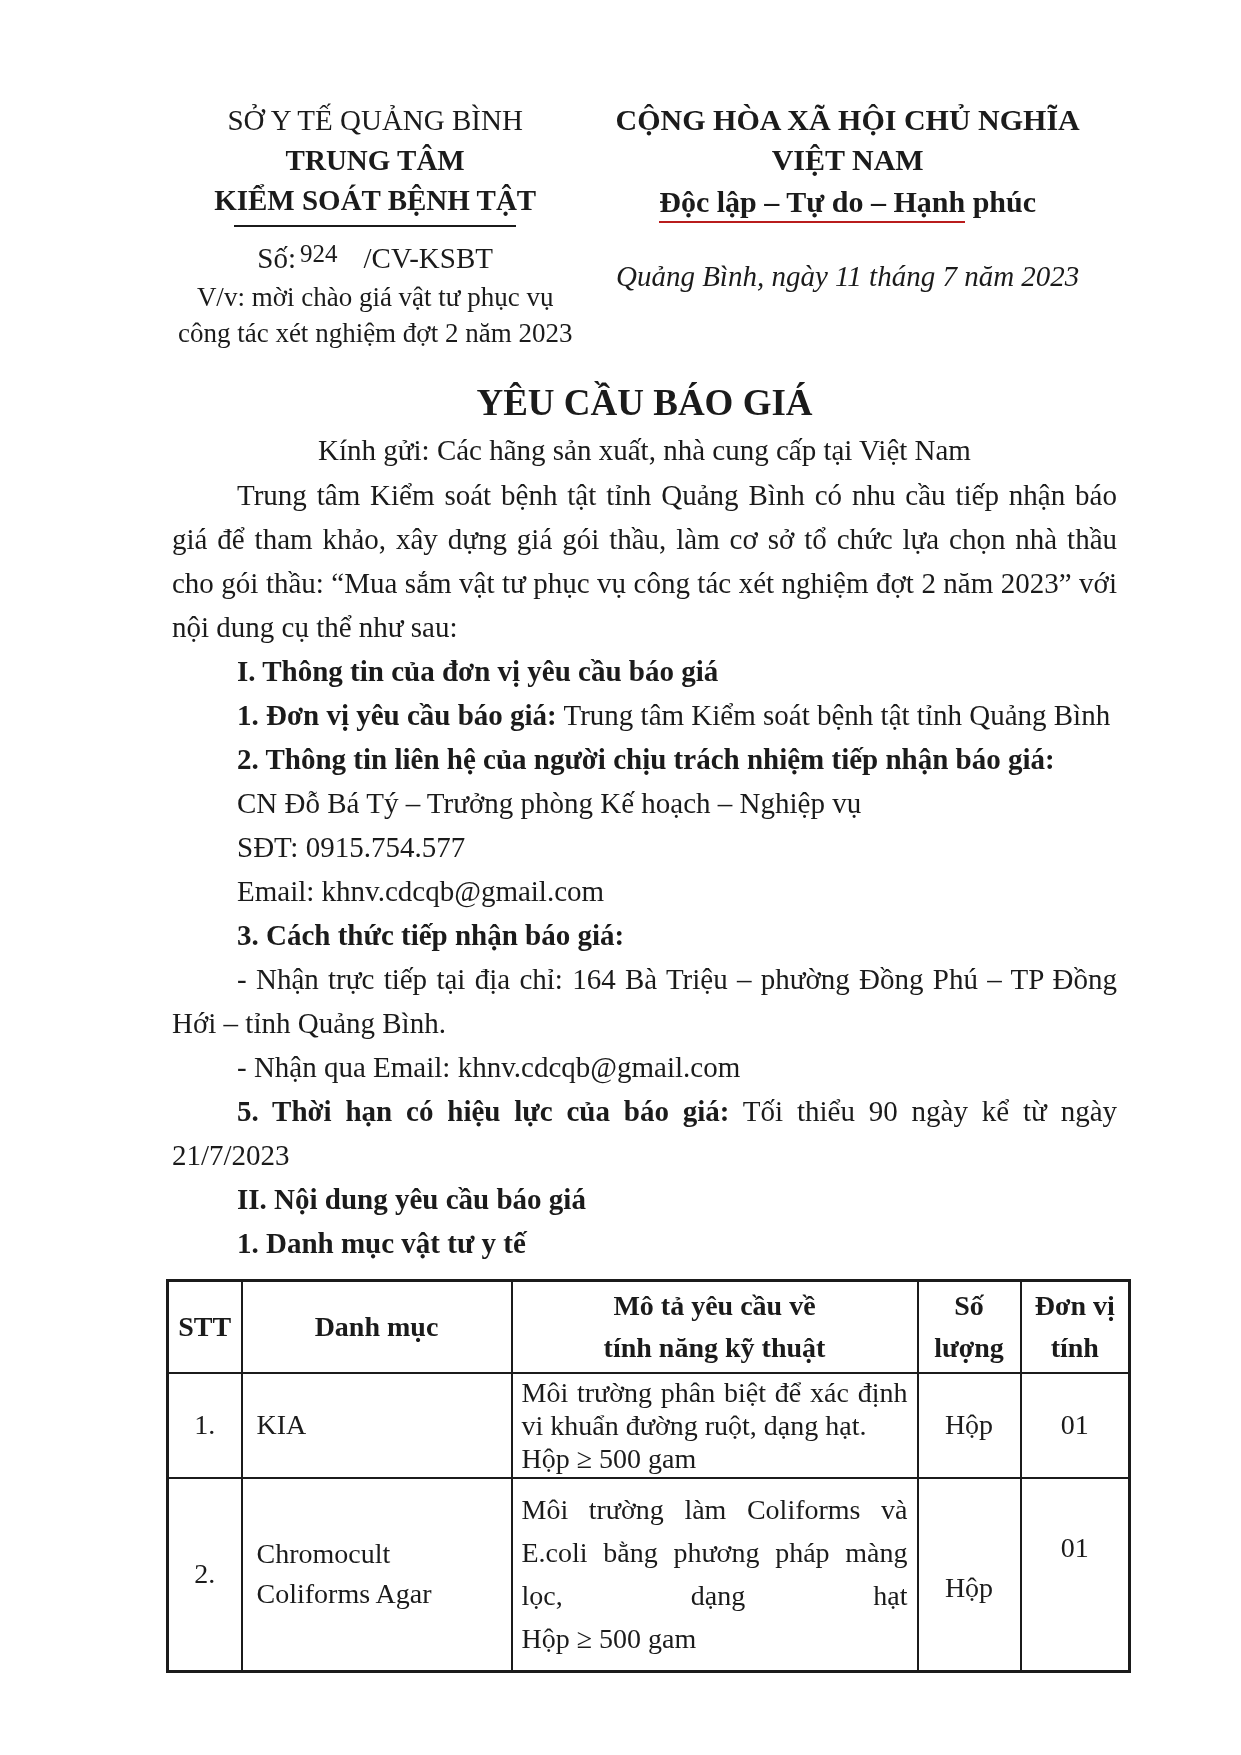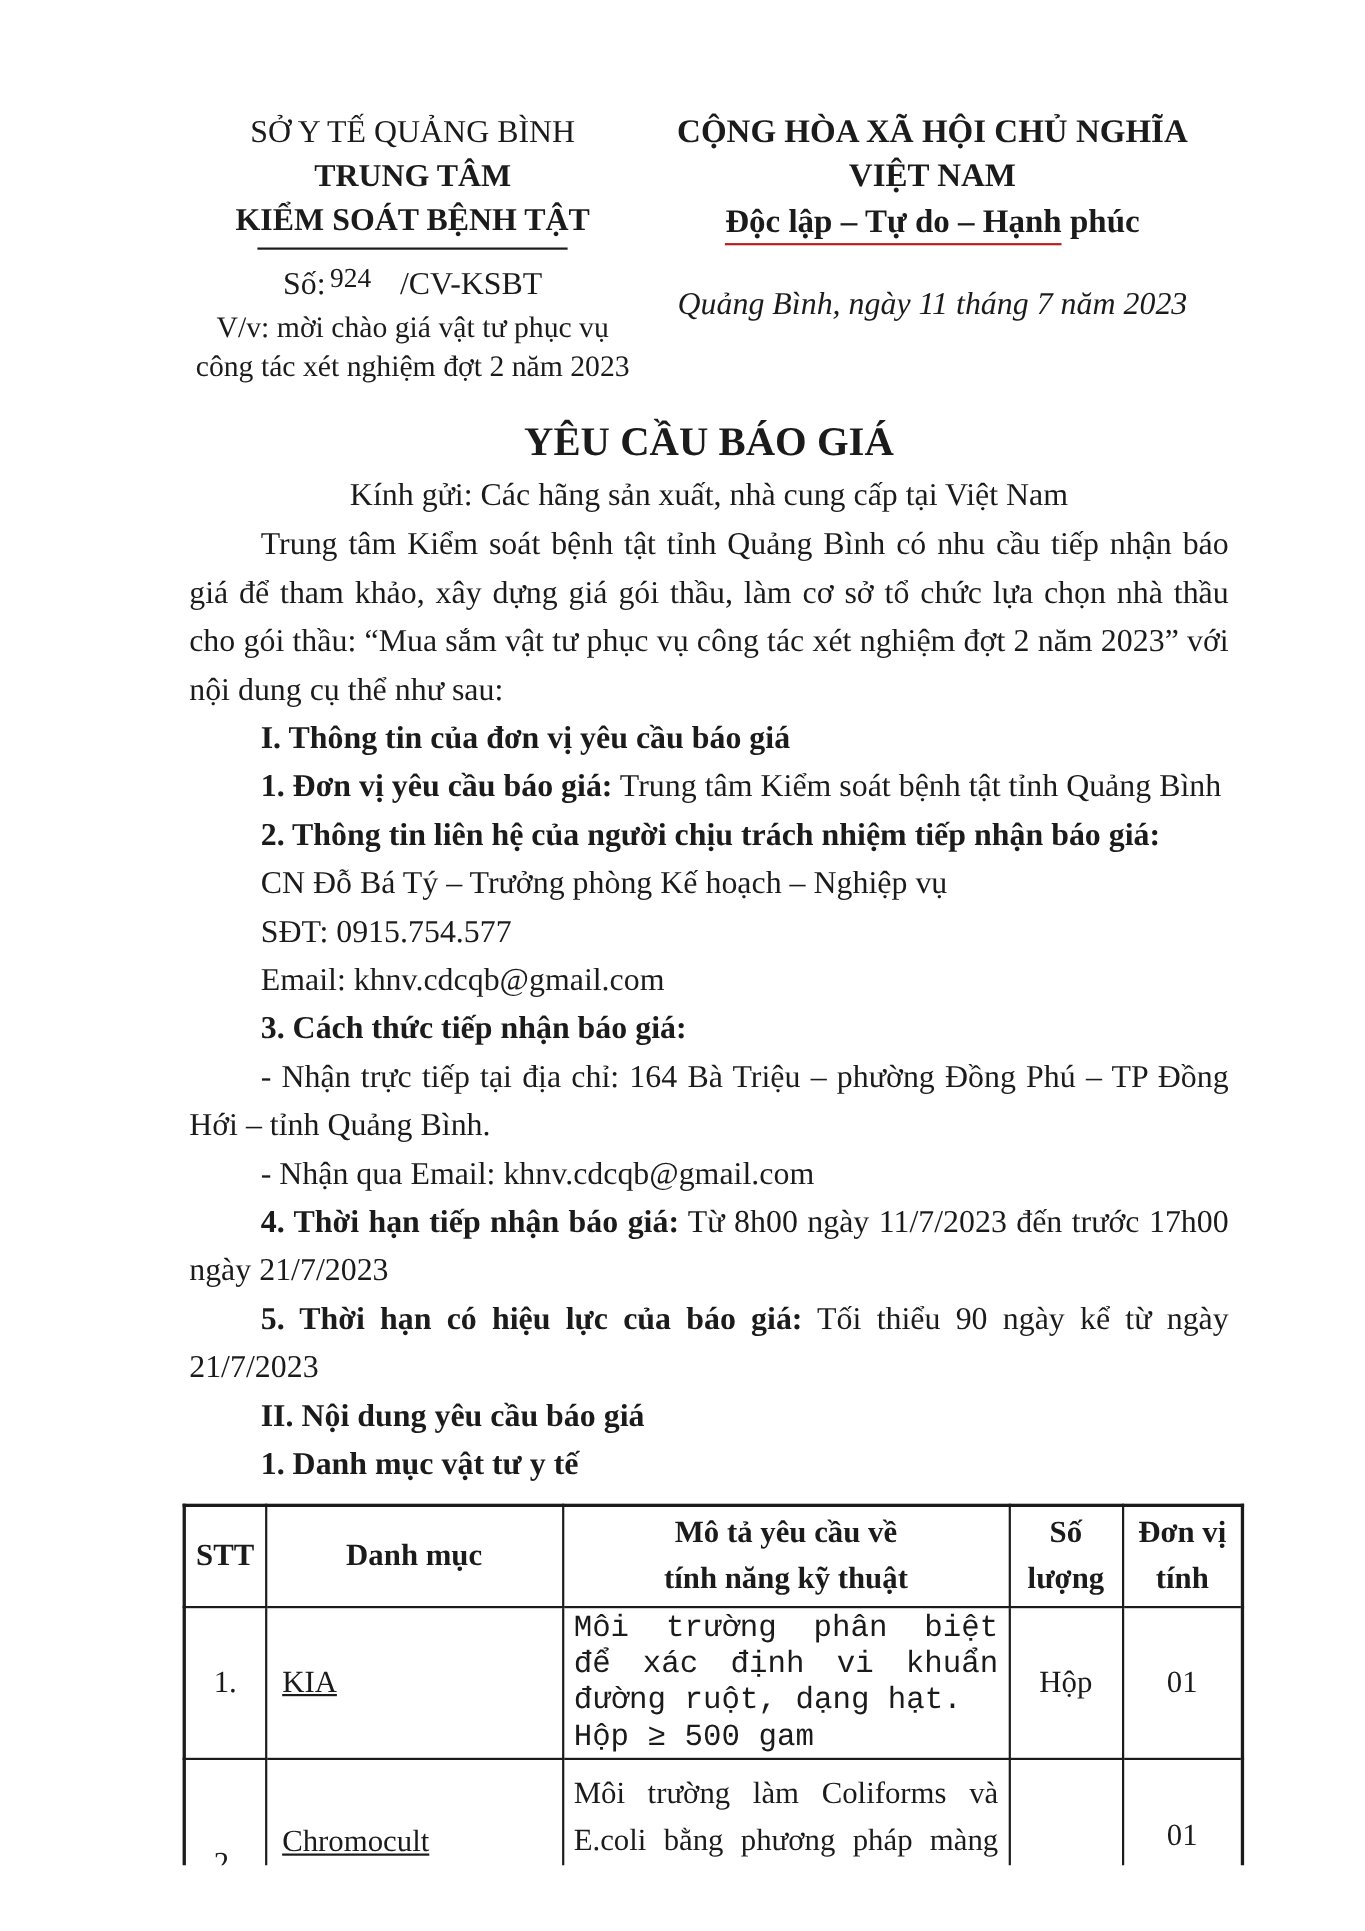--- a/index.html
+++ b/index.html
@@ -46,25 +46,25 @@
     margin-top: 14px;
     border: 3px solid #1b1b1b;
   }
   table.items td, table.items th {
     border: 2px solid #1b1b1b;
     font-size: 28px;
     vertical-align: middle;
   }
   th.hcell { font-weight: bold; line-height: 42px; height: 92px; text-align: center; padding: 2px 4px; }
   td.c { text-align: center; }
-  td.name-cell { text-align: left; padding: 4px 6px 4px 14px; line-height: 40px; text-decoration: underline; }
+  td.name-cell { text-align: left; padding: 4px 6px 4px 14px; line-height: 40px; }
   td.desc-cell { text-align: justify; vertical-align: top; padding: 2px 9px; }
   tr.row1 { height: 100px; }
   tr.row2 { height: 194px; }
-  tr.row1 .desc-cell p { line-height: 33px; font-family: Liberation Mono, monospace; }
+  tr.row1 .desc-cell p { line-height: 33px; }
   tr.row2 .desc-cell p { line-height: 43px; font-family: Liberation Serif, serif; }
   tr.row2 .desc-main { text-align-last: justify; }
   tr.row2 td.qty-cell { padding-top: 28px; }
   tr.row2 td.unit-cell { padding-bottom: 52px; }
 </style>
 </head>
 <body>
 
 <div class="page">
 
@@ -97,21 +97,20 @@
   <p class="para indent b">2. Thông tin liên hệ của người chịu trách nhiệm tiếp nhận báo giá:</p>
 
   <p class="para indent plain">CN Đỗ Bá Tý – Trưởng phòng Kế hoạch – Nghiệp vụ</p>
   <p class="para indent plain">SĐT: 0915.754.577</p>
   <p class="para indent plain">Email: khnv.cdcqb@gmail.com</p>
 
   <p class="para indent b">3. Cách thức tiếp nhận báo giá:</p>
   <p class="para indent">- Nhận trực tiếp tại địa chỉ: 164 Bà Triệu – phường Đồng Phú – TP Đồng Hới – tỉnh Quảng Bình.</p>
   <p class="para indent plain">- Nhận qua Email: khnv.cdcqb@gmail.com</p>
 
-  <p class="para indent"><span class="b">4. Thời hạn tiếp nhận báo giá:</span><span> Từ 8h00 ngày 11/7/2023 đến trước 17h00 ngày 21/7/2023</span></p>
 
   <p class="para indent"><span class="b">5. Thời hạn có hiệu lực của báo giá:</span><span> Tối thiểu 90 ngày kể từ ngày 21/7/2023</span></p>
 
   <p class="para indent b">II. Nội dung yêu cầu báo giá</p>
   <p class="para indent b">1. Danh mục vật tư y tế</p>
 
   <table class="items">
     <colgroup>
       <col style="width:74px">
       <col style="width:270px">

